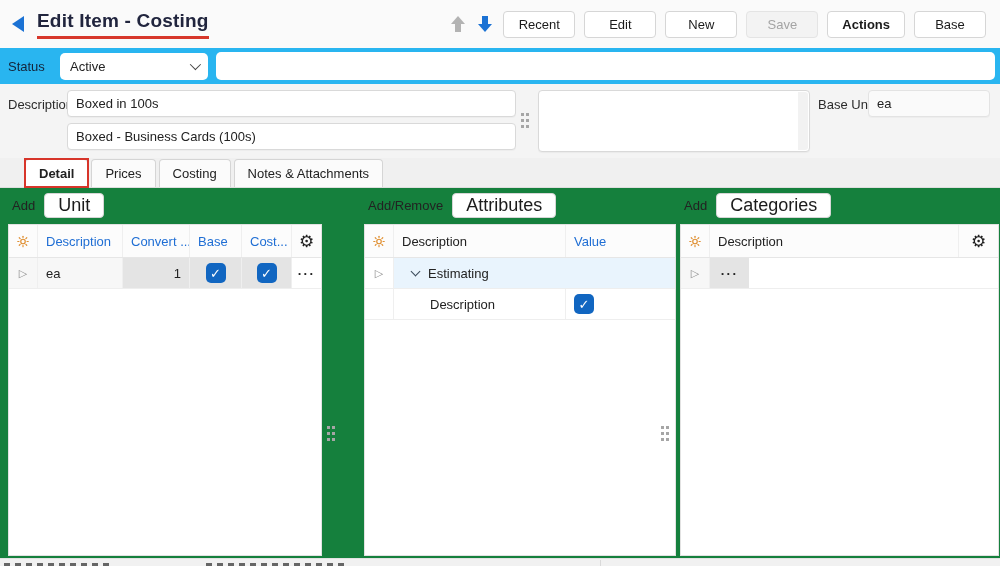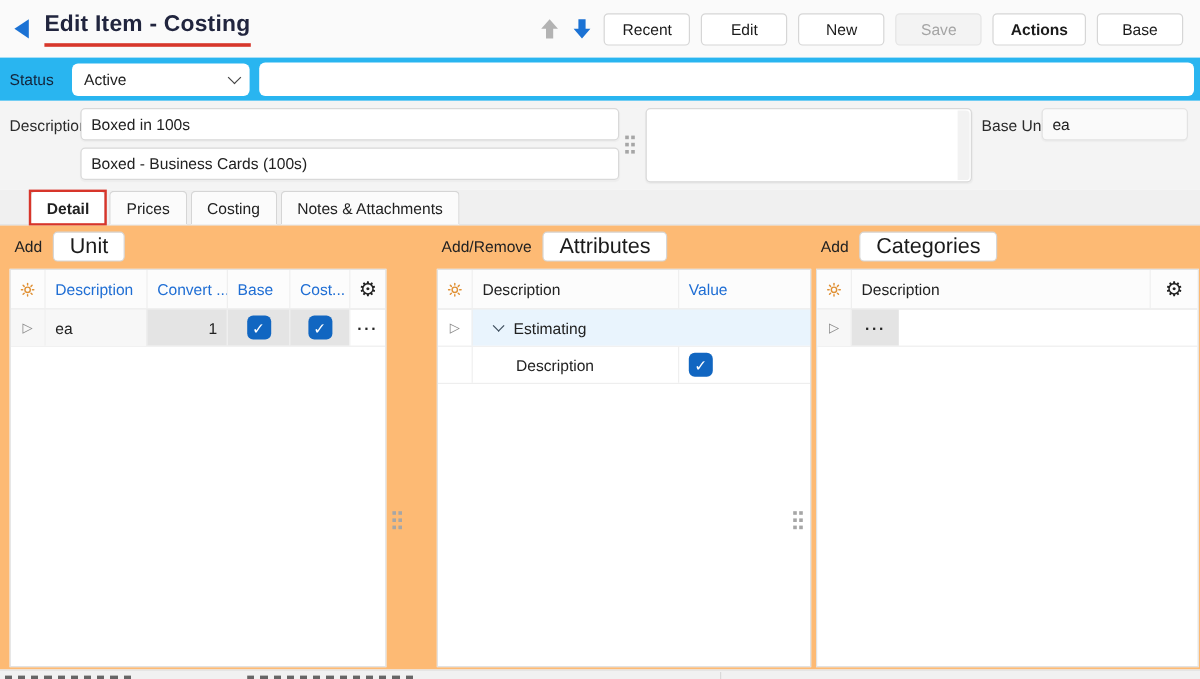--- a/index.html
+++ b/index.html
@@ -38,21 +38,21 @@
   .grip { position:absolute; width:8px; height:16px; }
   .grip i { position:absolute; left:0; top:0; width:3px; height:3px; background:#a6a6a6; box-shadow:5px 0 #a6a6a6, 0 6px #a6a6a6, 5px 6px #a6a6a6, 0 12px #a6a6a6, 5px 12px #a6a6a6; }
 
   
   .tabstrip { position:absolute; top:158px; left:0; right:0; height:30px; background:#f0f0f0; border-bottom:1px solid #dedede; display:flex; align-items:flex-end; padding-left:25px; }
   .tab { height:28px; padding:0 13px; margin-right:3px; background:#fbfbfb; border:1px solid #d5d5d5; border-bottom:none; border-radius:4px 4px 0 0; display:flex; align-items:center; font-size:13px; color:#222; cursor:pointer; position:relative; }
   .tab.selected { background:#fff; font-weight:700; }
   .tab.selected::after { content:''; position:absolute; left:-2px; right:-2px; top:-2px; bottom:-1px; border:2.5px solid #d7352a; pointer-events:none; }
 
   
-  .content { position:absolute; top:188px; left:0; right:0; bottom:8px; background:#fdba74; }
+  .content { position:absolute; top:188px; left:0; right:0; bottom:8px; background:#15803d; }
   .panel { position:absolute; top:0; bottom:2px; }
   .panel-toolbar { height:34px; display:flex; align-items:center; padding-left:4px; }
   .add-label { font-size:13px; color:#222; }
   .small-btn { margin-left:9px; height:25px; padding:0 13px; background:#fff; border:1px solid #d6d6d6; border-radius:4px; font-size:18px; color:#1b1b1b; display:flex; align-items:center; cursor:pointer; }
   .grid { position:absolute; left:0; right:0; top:36px; bottom:0; background:#fff; border:1px solid #e2e2e2; overflow:hidden; }
   .g-head { display:flex; height:33px; align-items:stretch; background:#fcfcfc; border-bottom:1px solid #e6e6e6; }
   .g-row { display:flex; height:31px; align-items:stretch; border-bottom:1px solid #eeeeee; cursor:pointer; }
   .gc { display:flex; align-items:center; padding:0 8px; font-size:13px; border-left:1px solid #efefef; overflow:hidden; white-space:nowrap; }
   .gc:first-child { border-left:none; }
   .g-head .gc { color:#222; }

